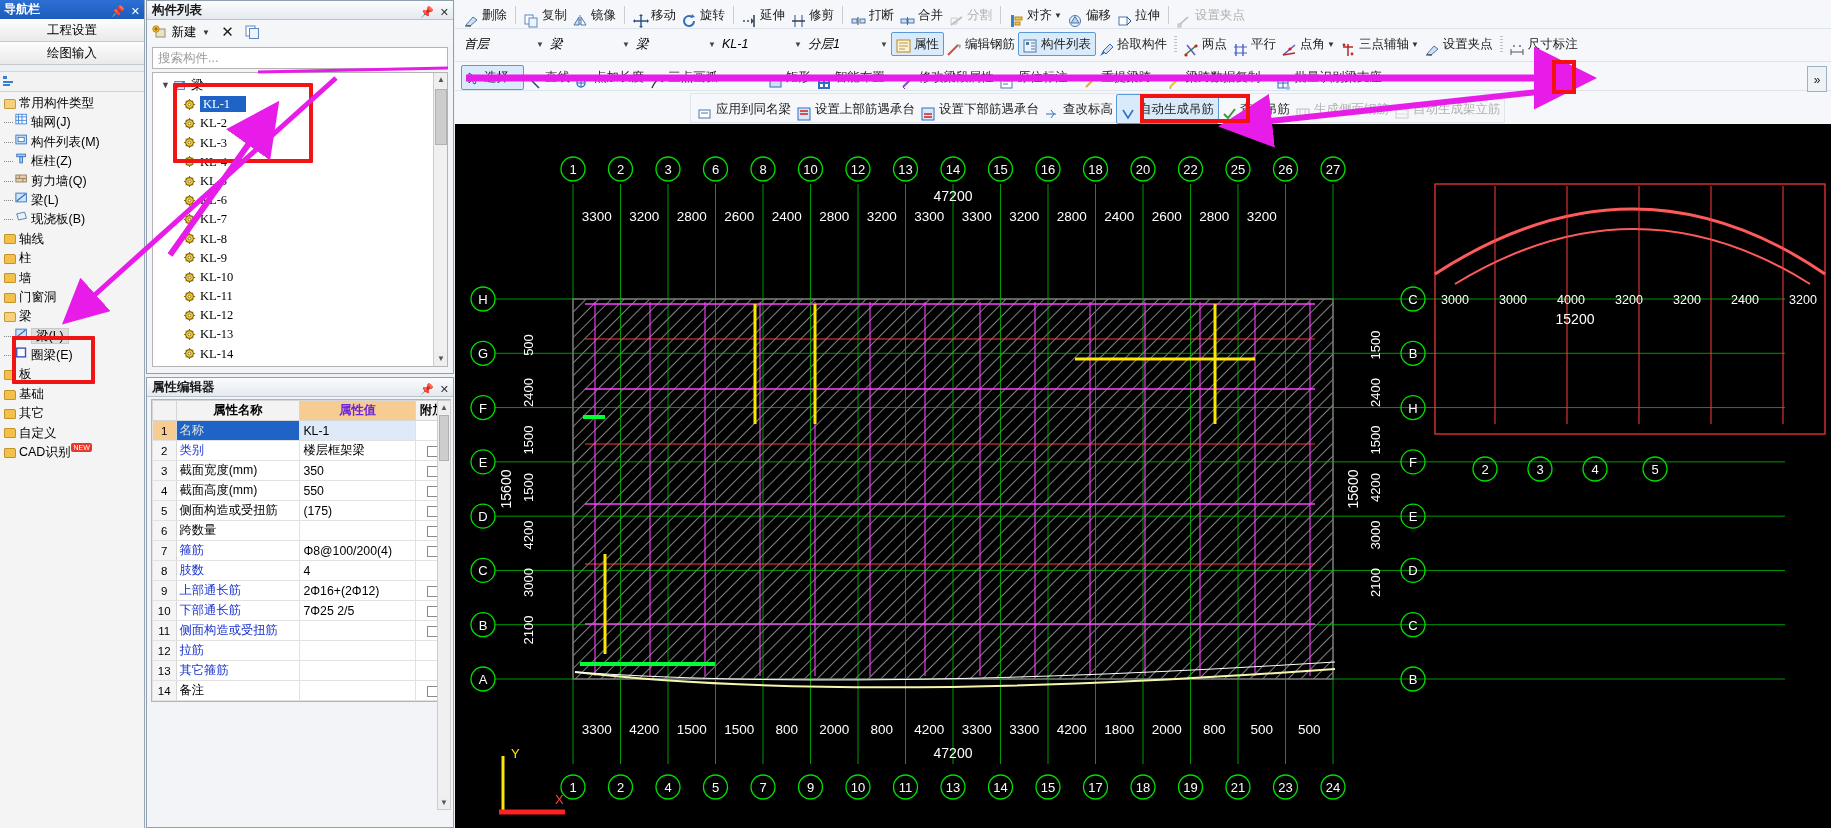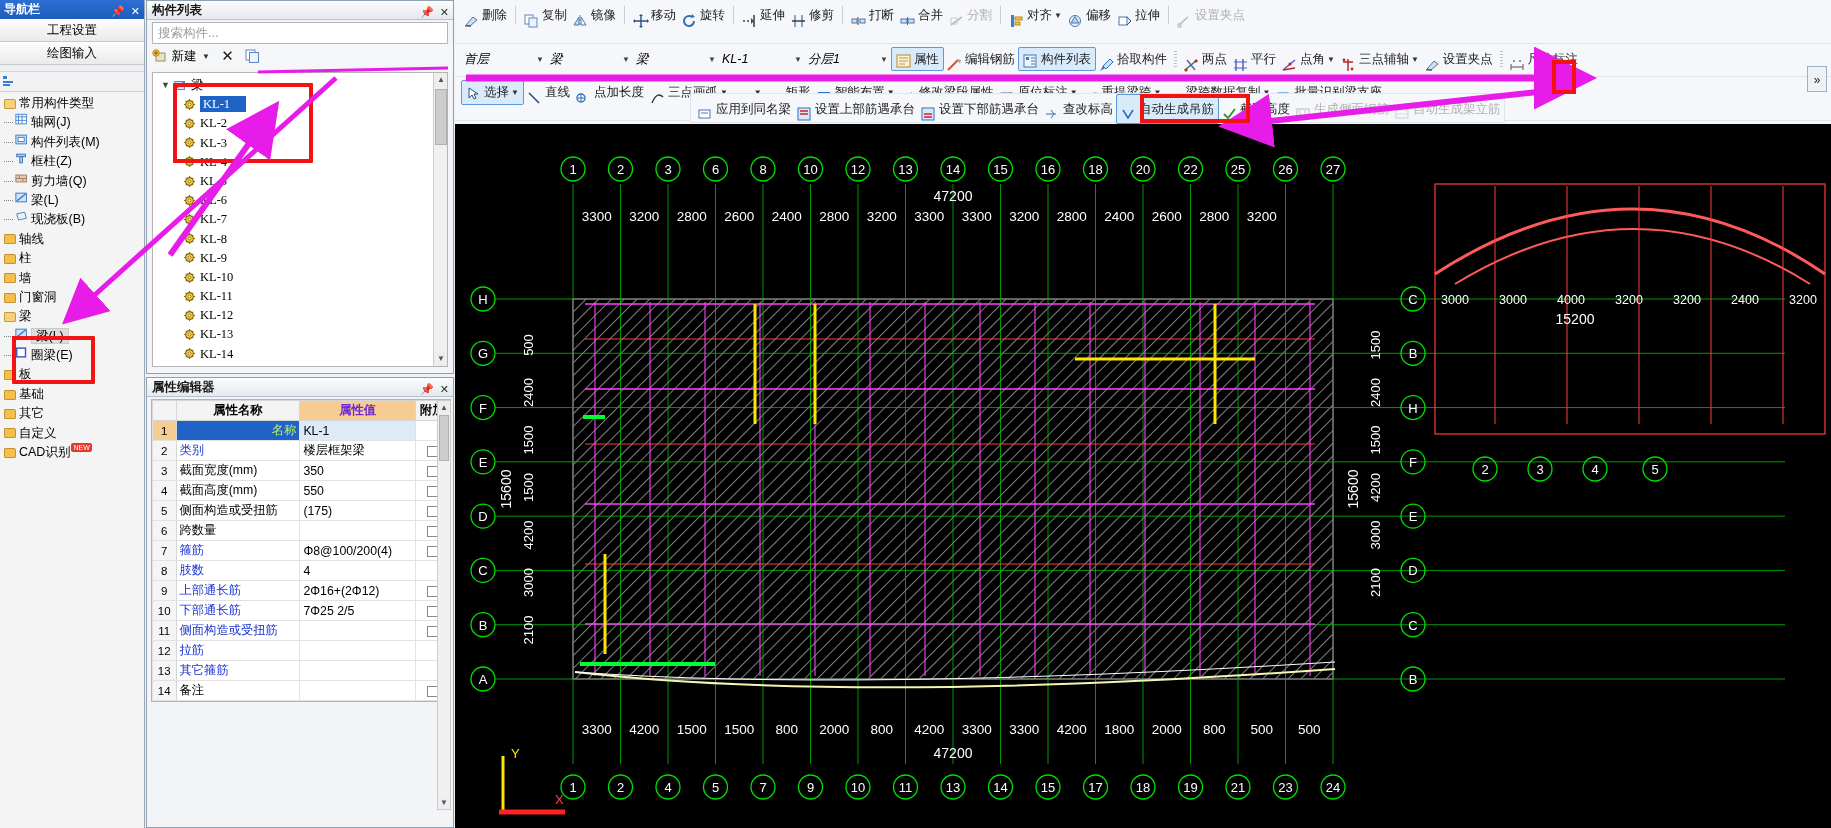--- a/index.html
+++ b/index.html
@@ -89,38 +89,38 @@
   #prop-grid table { border-collapse:collapse; width:100%; font-size:12.3px; }
   #prop-grid th { background:#f3f3f3; border:1px solid #d6d6d6; height:19px;
                   font-weight:bold; color:#000; }
   #prop-grid th.val { background:#f7cc93; color:#6d28d9; }
   #prop-grid td { border:1px solid #e2e2e2; height:20px; padding:0 3px; color:#000; }
   #prop-grid td.idx { width:22px; text-align:center; background:#f5f5f5; color:#000;
                       border-right:1px solid #d6d6d6; font-size:11.5px; }
   #prop-grid tr.r1 td.idx { background:#f7cc93; color:#000; }
   #prop-grid td.nm { width:116px; }
   #prop-grid td.nm.blue { color:#1a33cf; }
-  #prop-grid tr.r1 td.nm { background:#1f63c6; color:#bef264;text-align:right; }
+  #prop-grid tr.r1 td.nm { background:#1f63c6; color:#e5e5e5; }
   #prop-grid td.vl { width:108px; }
   #prop-grid tr.r1 td.vl { background:#dfeaf8; }
   #prop-grid td.ad { width:32px; text-align:center; }
   .chk { display:inline-block; width:11px; height:11px; border:1px solid #8a8a8a;
          background:#fff; vertical-align:middle; }
   .pgrid-scroll { position:absolute; right:2px; top:22px; width:14px; height:410px;
                   background:#f0f0f0; border:1px solid #ccc; }
   .pgrid-scroll .th2 { position:absolute; left:1px; top:14px; width:10px; height:46px;
                        background:#cdcdcd; border:1px solid #b0b0b0; }
   .pgrid-scroll .a2 { position:absolute; left:0; width:12px; height:13px; text-align:center;
                       font-size:8px; line-height:13px; color:#555; background:#eee; }
   .pgrid-scroll .a2.u{top:0;} .pgrid-scroll .a2.d{bottom:0;}
 
   
   #ribbon { position:absolute; left:455px; top:0; right:0; height:128px;
             background:#f5f7fa; }
-  .tbrow { position:relative; height:44px; border-bottom:1px solid #dde3ea;
+  .tbrow { position:relative; height:29px; border-bottom:1px solid #dde3ea;
            white-space:nowrap; padding-left:6px; }
   .tbrow.r2 { height:33px; }
   .tbi { display:inline-block; font-size:12.5px; line-height:30px; color:#1a1a1a;
          padding:0 3px; vertical-align:middle; }
   .tbi.dim { color:#b0b0b0; }
   .tbi .g { display:inline-block; width:16px; height:14px; vertical-align:middle;
             margin-right:2px; }
   .vdiv { display:inline-block; width:1px; height:18px; background:#c8ced6;
           vertical-align:middle; margin:0 5px; }
   .dotdiv { display:inline-block; width:3px; height:16px; vertical-align:middle;
@@ -222,39 +222,39 @@
 
     <div class="hl-red" style="left:12px; top:336px; width:83px; height:48px;"></div>
   </div>
 
   <div id="comp-panel">
     <div class="panel-head">
       <span>构件列表</span>
       <span class="pin">📌</span>
       <span class="cls">✕</span>
     </div>
-    <div id="search-box">搜索构件...</div>
     <div id="comp-toolbar">
       <span class="tb-item">
         <svg width="16" height="14" viewBox="0 0 16 14" style="vertical-align:middle">
           <rect x="4" y="4" width="9" height="8" fill="#e9e2c8" stroke="#9a8f68"></rect>
           <circle cx="4" cy="4" r="3.2" fill="#f5c43a" stroke="#b8891d"></circle>
           <path d="M4 2.2v3.6M2.2 4h3.6" stroke="#8a5a00" stroke-width="1.1"></path>
         </svg>
         <span>新建</span>
         <span class="caret">▼</span>
       </span>
       <span class="tb-item" style="color:#1a1a1a;font-size:15px;font-weight:bold;">✕</span>
       <span class="tb-item">
         <svg width="16" height="14" viewBox="0 0 16 14" style="vertical-align:middle">
           <rect x="1" y="1" width="9" height="10" fill="#fff" stroke="#5c87c4"></rect>
           <rect x="4.5" y="3.5" width="9" height="10" fill="#eef4fb" stroke="#5c87c4"></rect>
         </svg>
       </span>
     </div>
+    <div id="search-box">搜索构件...</div>
     <div id="comp-tree">
       <div id="ctree-rows" style="padding-left:4px;padding-top:2px;">
           <div class="ctree-row root"><span style="display:inline-block;width:13px;color:#444;font-size:9px">▼</span><span class="gear"><svg width="13" height="13" viewBox="0 0 16 14">
                 <rect x="1" y="2" width="12" height="10" fill="#cfe4f8" stroke="#2f6fc0"></rect>
                 <path d="M2 11 L12 3" stroke="#2f6fc0" stroke-width="1.4"></path>
               </svg></span><span class="nm">梁</span></div>
           <div class="ctree-row selected"><span class="kids" style="border-bottom:0"></span><span class="gear"><svg width="13" height="13" viewBox="0 0 14 14">
                 <circle cx="7" cy="7" r="4.2" fill="#f5d23a" stroke="#8a6a10" stroke-width="1.2"></circle>
                 <circle cx="7" cy="7" r="1.5" fill="#fff" stroke="#8a6a10"></circle>
                 <g stroke="#8a6a10" stroke-width="1.2">
@@ -615,21 +615,21 @@
           </svg></span><span>设置上部筋遇承台</span></span><span class="tbi"><span class="g"><svg width="16" height="14" viewBox="0 0 16 14">
             <rect x="1" y="1" width="12" height="12" fill="#d8e8f8" stroke="#2f6fc0"></rect>
             <path d="M3 7h8M3 10h8" stroke="#d21f1f" stroke-width="1.4"></path>
           </svg></span><span>设置下部筋遇承台</span></span><span class="tbi"><span class="g"><svg width="16" height="14" viewBox="0 0 16 14">
             <path d="M1 7h10" stroke="#2f6fc0"></path>
             <path d="M6 3l3 4-3 4" fill="none" stroke="#2f6fc0"></path>
           </svg></span><span>查改标高</span></span><span class="tbi tgl"><span class="g"><svg width="16" height="14" viewBox="0 0 16 14">
             <path d="M2 3 L7 11 L12 3" fill="none" stroke="#2f6fc0" stroke-width="1.6"></path>
           </svg></span><span>自动生成吊筋</span></span><span class="tbi"><span class="g"><svg width="16" height="14" viewBox="0 0 16 14">
             <path d="M2 7 L6 11 L13 2" fill="none" stroke="#3a9a3a" stroke-width="2"></path>
-          </svg></span><span>截面高度</span></span><span class="tbi dim"><span class="g"><svg width="16" height="14" viewBox="0 0 16 14">
+          </svg></span><span>查改吊筋</span></span><span class="tbi dim"><span class="g"><svg width="16" height="14" viewBox="0 0 16 14">
             <rect x="1" y="2" width="12" height="10" fill="none" stroke="#bbb"></rect>
             <path d="M4 2v10M9 2v10" stroke="#ccc"></path>
           </svg></span><span>生成侧面钢筋</span></span><span class="tbi dim"><span class="g"><svg width="16" height="14" viewBox="0 0 16 14">
             <rect x="1" y="3" width="12" height="8" fill="none" stroke="#ccc"></rect>
             <path d="M1 7h12" stroke="#ddd"></path>
           </svg></span><span>自动生成架立筋</span></span></div>
 
   <div id="canvas">
     <svg id="plan" width="1376" height="704" viewBox="0 0 1376 704">
         <defs>

